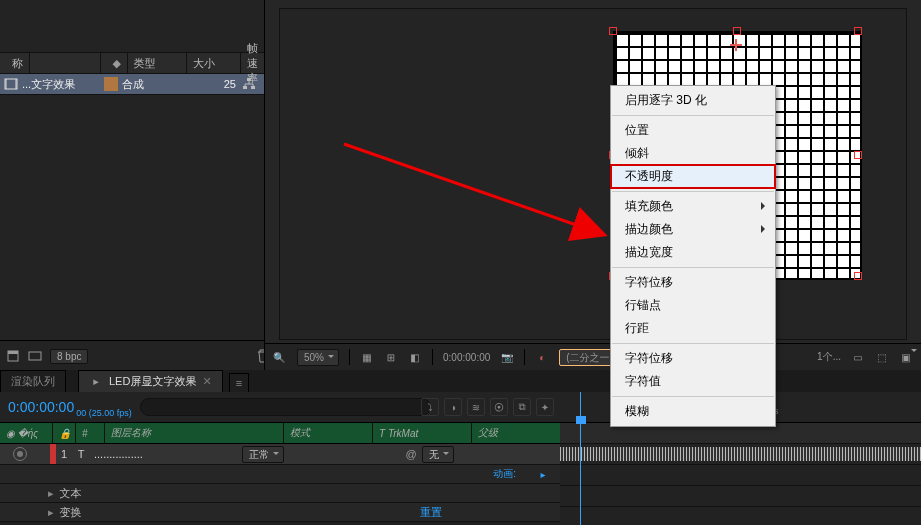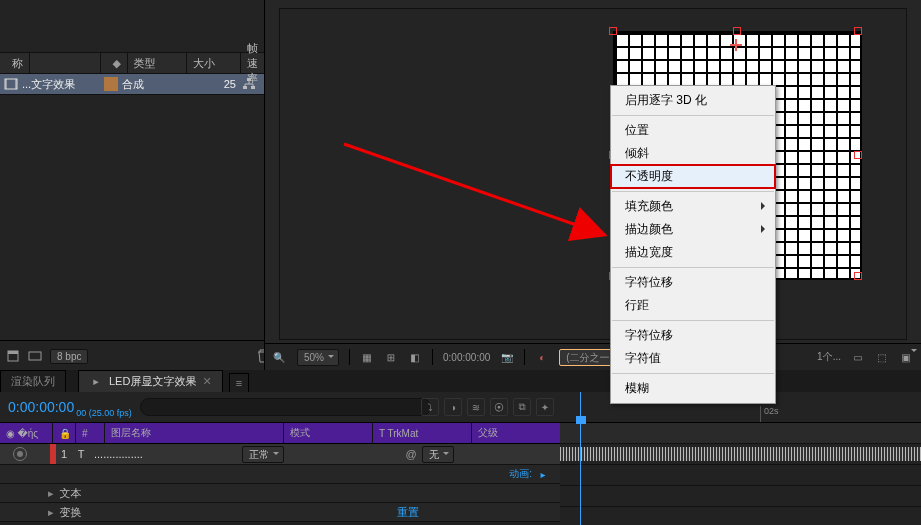--- a/index.html
+++ b/index.html
@@ -53,39 +53,39 @@
   #tl-right{position:absolute;left:560px;right:0;top:0;bottom:0;background:#222;}
 
   #tl-left .timecode-row{height:30px;display:flex;align-items:center;background:#232323;border-bottom:1px solid #000;}
   #tl-left .tc{color:#2aa3ff;font-size:14px;padding:0 8px;}
   #tl-left .fps{color:#2aa3ff;font-size:9px;margin-top:12px;margin-left:-6px;}
   #tl-left .search{flex:1;margin:0 8px;}
   #tl-left .search input{width:100%;background:#1a1a1a;border:1px solid #111;border-radius:10px;height:16px;color:#aaa;padding:0 8px;font-size:10px;}
   #tl-left .switches{display:flex;gap:5px;padding-right:6px;color:#888;}
   #tl-left .switches span{width:16px;height:16px;display:inline-flex;align-items:center;justify-content:center;border:1px solid #333;border-radius:2px;font-size:10px;}
 
-  #tl-left .col-head{height:20px;background:#4c1d95;border-bottom:1px solid #000;display:flex;font-size:10px;color:#aaa;}
+  #tl-left .col-head{height:20px;background:#14532d;border-bottom:1px solid #000;display:flex;font-size:10px;color:#aaa;font-style:italic;}
   #tl-left .col-head > div{padding:0 6px;border-right:1px solid #111;height:100%;display:flex;align-items:center;}
 
   #tl-left .layer-row{height:20px;display:flex;align-items:center;border-bottom:1px solid #111;}
   #tl-left .layer-row .vis{width:40px;display:flex;gap:3px;justify-content:center;}
   #tl-left .eye{width:12px;height:12px;border-radius:50%;border:1px solid #777;position:relative;}
   #tl-left .eye:after{content:"";position:absolute;inset:3px;border-radius:50%;background:#777;}
   #tl-left .color{width:6px;height:20px;background:#c33;}
   #tl-left .idx{width:16px;text-align:center;color:#ccc;}
   #tl-left .kind{width:18px;text-align:center;color:#ccc;}
   #tl-left .name{width:148px;color:#ddd;padding-left:4px;}
   #tl-left .mode-col{width:76px;}
   #tl-left .mode-col .dd, #tl-left .trk .dd, #tl-left .parent .dd{background:#333;border:1px solid #111;border-radius:2px;padding:0 14px 0 6px;height:15px;line-height:15px;font-size:10px;color:#ccc;position:relative;display:inline-block;}
   .dd:after{content:"";position:absolute;right:4px;top:5px;border:3px solid transparent;border-top-color:#999;}
   #tl-left .trk{width:86px;color:#888;font-size:10px;display:flex;align-items:center;gap:4px;}
   #tl-left .parent{flex:1;display:flex;align-items:center;gap:4px;}
   #tl-left .sub{height:18px;display:flex;align-items:center;padding-left:48px;color:#bbb;font-size:11px;border-bottom:1px solid #111;}
   #tl-left .sub .tw{margin-right:6px;color:#888;}
-  #tl-left .animate-row{height:18px;display:flex;align-items:center;justify-content:flex-end;padding-right:10px;color:#2aa3ff;font-size:10px;gap:4px;}
+  #tl-left .animate-row{height:18px;display:flex;align-items:center;justify-content:flex-end;padding-right:10px;color:#2aa3ff;font-size:10px;gap:20px;}
 
   #tl-right .ruler{height:30px;background:#232323;border-bottom:1px solid #000;position:relative;color:#888;font-size:9px;}
   #tl-right .ruler .tick{position:absolute;top:14px;border-left:1px solid #555;height:16px;padding-left:3px;}
   #tl-right .cti{position:absolute;top:0;bottom:0;left:20px;width:0;border-left:1px solid #3aa0ff;}
   #tl-right .cti:before{content:"";position:absolute;top:24px;left:-5px;width:10px;height:8px;background:#3aa0ff;}
   #tl-right .scale-row{height:20px;background:#2a2a2a;border-bottom:1px solid #111;}
   #tl-right .bar-row{height:20px;position:relative;border-bottom:1px solid #111;}
   #tl-right .layer-bar{position:absolute;left:0;right:0;top:3px;height:14px;background:linear-gradient(#a33,#822);}
   #tl-right .dotbar{position:absolute;left:0;right:0;top:3px;height:14px;background:repeating-linear-gradient(90deg,#bbb 0 1px,transparent 1px 3px),#333;}
 
@@ -261,21 +261,21 @@
       <span class="ae-ico" style="color:#2aa3ff">▸</span>
     </div>
 
     <div class="sub" style="background:#262626">
         <span class="tw">▸</span>
         <span>文本</span>
       </div>
     <div class="sub" style="background:#262626;position:relative">
       <span class="tw">▸</span>
         <span>变换</span>
-      <span style="position:absolute;left:397px;color:#2aa3ff">重置</span>
+      <span style="position:absolute;left:420px;color:#2aa3ff">重置</span>
     </div>
   </div>
 
   <div id="tl-right">
     <div class="ruler">
       <div class="tick" style="left:200px">02s</div>
     </div>
     <div class="scale-row"></div>
     <div class="bar-row">
       <div class="dotbar"></div>
@@ -294,20 +294,21 @@
   <div class="sepline"></div>
   <div class="mi">位置</div>
   <div class="mi">倾斜</div>
   <div class="mi hl">不透明度</div>
   <div class="sepline"></div>
   <div class="mi sub">填充颜色</div>
   <div class="mi sub">描边颜色</div>
   <div class="mi">描边宽度</div>
   <div class="sepline"></div>
   <div class="mi">字符位移</div>
+  <div class="mi">行锚点</div>
   <div class="mi">行距</div>
   <div class="sepline"></div>
   <div class="mi">字符位移</div>
   <div class="mi">字符值</div>
   <div class="sepline"></div>
   <div class="mi">模糊</div>
 </div>
 
 <svg id="arrow" viewBox="0 0 280 110">
   <defs>

